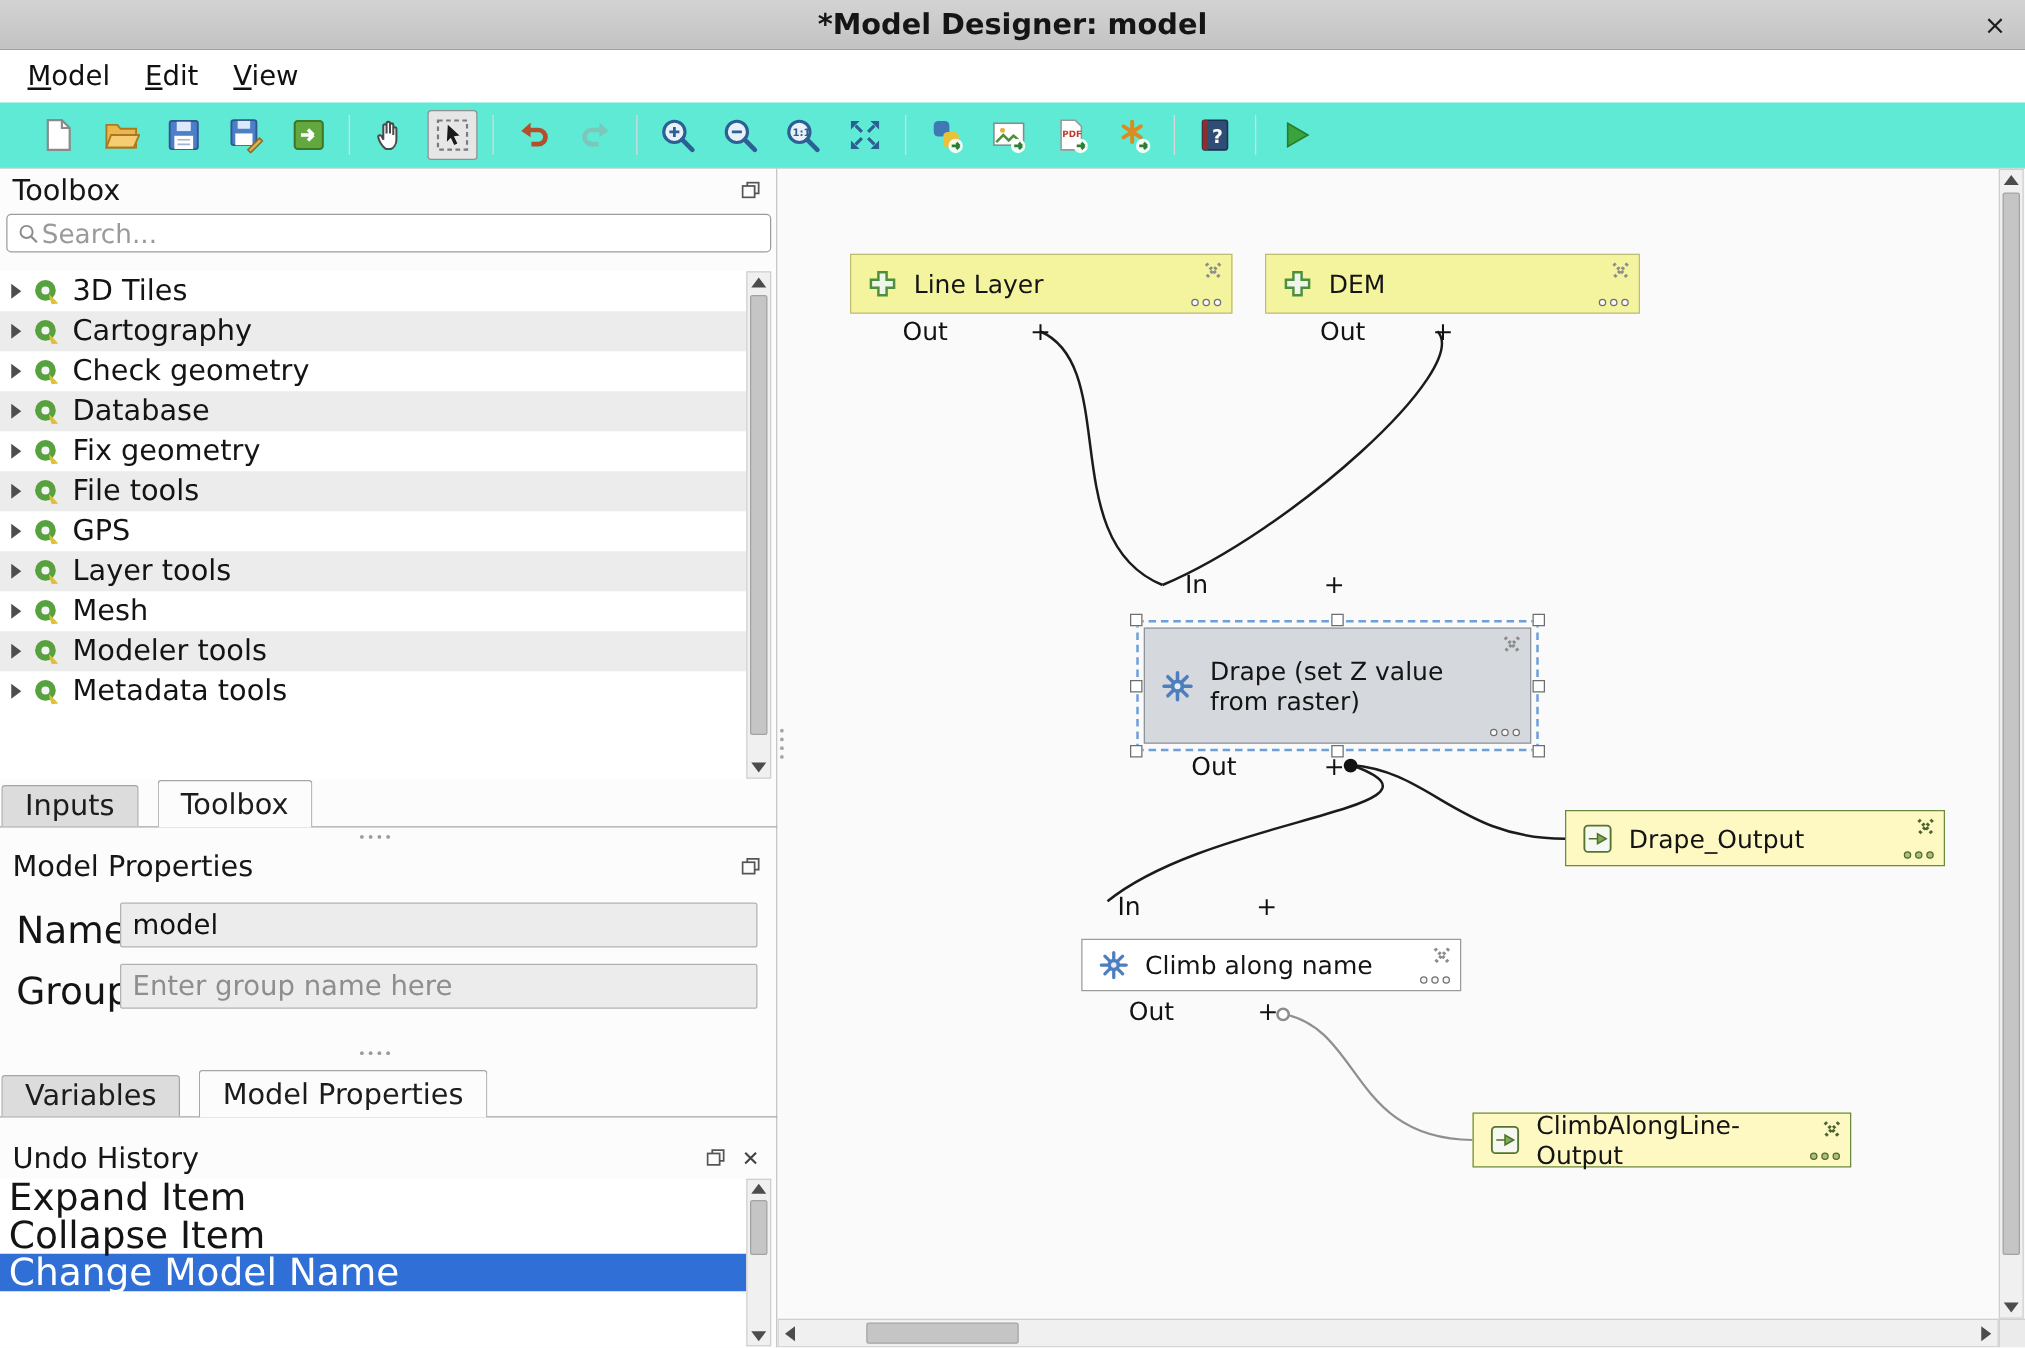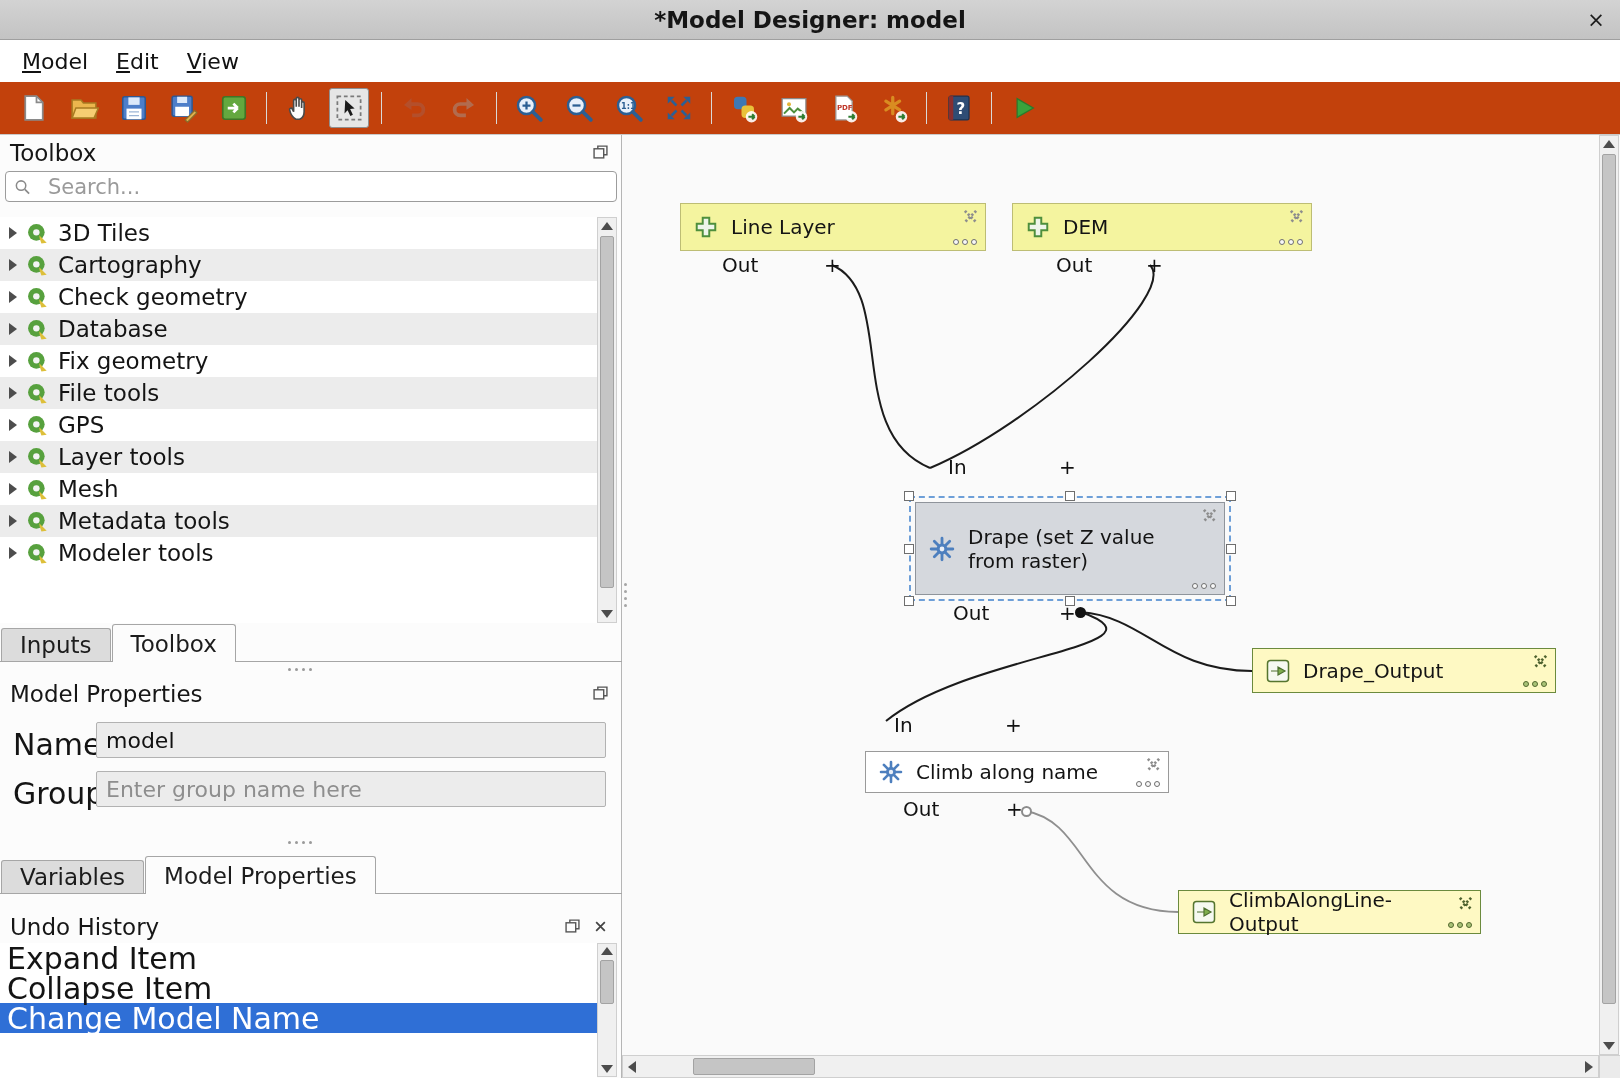--- a/index.html
+++ b/index.html
@@ -11,21 +11,21 @@
 #titlebar{height:40px;background:linear-gradient(#d3d3d3,#c3c3c3);border-bottom:1px solid #9f9f9f;display:flex;align-items:center;justify-content:center;position:relative}
 #window-title{font-weight:700;font-size:23px;color:#151515}
 #close-btn{position:absolute;right:10px;top:6px;width:28px;height:28px;display:flex;align-items:center;justify-content:center;font-size:21px;color:#1c1c1c}
 
 
 #menubar{height:42px;display:flex;align-items:center;padding-left:8px;background:#fff}
 .menu-item{display:inline-block;padding:6px 14px;font-size:22px;color:#111}
 .menu-item::first-letter{text-decoration:underline}
 
 
-#toolbar{height:53px;display:flex;align-items:center;gap:10px;padding:0 14px;background:#c2410c;border-bottom:1px solid #c9c9c9}
+#toolbar{height:53px;display:flex;align-items:center;gap:10px;padding:0 27px;background:#5eead4;border-bottom:1px solid #c9c9c9}
 .tbtn{width:40px;height:40px;flex:none;display:flex;align-items:center;justify-content:center;border-radius:3px;border:1px solid transparent}
 .tbtn svg{width:30px;height:30px;display:block}
 .tbtn.active{background:#e6e6e6;border-color:#8f8f8f}
 .tbtn.disabled{opacity:.45}
 .tsep{flex:none;width:1px;height:32px;background:#d9d9d9;margin:0 2px}
 
 
 #main{position:absolute;top:135px;left:0;width:1620px;height:943px;display:flex}
 #left-panel{position:relative;width:622px;height:943px;background:#fcfcfc;border-right:1px solid #b5b5b5;flex:none}
 #canvas{position:relative;width:998px;height:943px;background:#fafafa;overflow:hidden}
@@ -35,21 +35,21 @@
 .mini-btn{position:absolute;width:18px;height:16px;display:flex;align-items:center;justify-content:center}
 #toolbox-title{top:5px}
 #toolbox-float{right:12px;top:9px}
 #mp-title{top:546px}
 #mp-float{right:12px;top:550px}
 #undo-title{top:779px}
 #undo-float{right:40px;top:783px}
 #undo-close{right:12px;top:783px}
 
 
-#search{position:absolute;left:5px;top:36px;width:612px;height:31px;border:1px solid #9c9c9c;border-radius:4px;background:#fff;display:flex;align-items:center;padding:0 8px;gap:17px}
+#search{position:absolute;left:5px;top:36px;width:612px;height:31px;border:1px solid #9c9c9c;border-radius:4px;background:#fff;display:flex;align-items:center;padding:0 8px;gap:2px}
 #search input{border:none;outline:none;background:transparent;font-size:21px;width:100%;font-family:inherit;color:#333}
 #search input::placeholder{color:#9a9a9a}
 
 
 #tree{position:absolute;left:0;top:82px;width:597px;height:406px;overflow:hidden;background:#fff}
 .tree-row{height:32px;display:flex;align-items:center;padding-left:9px;gap:9px;font-size:23px}
 .tree-row:nth-child(even){background:#ececec}
 .caret{flex:none;width:0;height:0;border-left:8px solid #4d4d4d;border-top:6px solid transparent;border-bottom:6px solid transparent}
 .tree-icon{flex:none;width:23px;height:23px}
 .tree-icon svg{width:100%;height:100%;display:block}
@@ -69,21 +69,21 @@
 #tree-down{bottom:0;left:0;width:100%;height:16px}
 #undo-scroll{left:597px;top:808px;width:20px;height:134px}
 #undo-thumb{left:2px;width:14px;top:16px;height:44px}
 #undo-up{top:0;left:0;width:100%;height:14px}
 #undo-down{bottom:0;left:0;width:100%;height:14px}
 
 
 .tabbar{position:absolute;left:0;width:622px;display:flex;align-items:flex-end;border-bottom:1px solid #a6a6a6;padding-left:1px}
 #tabs1{top:488px;height:39px}
 #tabs2{top:719px;height:40px}
-.tab{flex:none;display:flex;align-items:center;justify-content:center;font-size:23px;padding:0 18px;height:33px;background:#dcdcdc;border:1px solid #a6a6a6;border-bottom:none;border-radius:3px 3px 0 0;margin-right:1px;color:#1c1c1c}
+.tab{flex:none;display:flex;align-items:center;justify-content:center;font-size:23px;padding:0 18px;height:33px;background:#dcdcdc;border:1px solid #a6a6a6;border-bottom:none;border-radius:3px 3px 0 0;margin-right:15px;color:#1c1c1c}
 .tab.active{background:#fcfcfc;height:38px;margin-bottom:-1px}
 .grip{position:absolute;left:288px;display:flex;gap:4px}
 .grip i{width:3px;height:3px;border-radius:50%;background:#9a9a9a;display:block}
 #grip1{top:533px}
 #grip2{top:706px}
 
 
 .field-label{position:absolute;font-size:30px}
 #name-label{left:13px;top:592px}
 #group-label{left:13px;top:641px}
@@ -428,32 +428,32 @@
           </div>
         <div class="tree-row">
             <span class="caret"></span>
             <span class="tree-icon">
               <svg viewBox="0 0 20 20">
                 <circle cx="9" cy="9" r="7.2" fill="#57a13e"></circle>
                 <circle cx="9" cy="9" r="2.8" fill="#f4f4f4"></circle>
                 <path d="M11.5 11.5L18 18l-4.6.6-1.5-4.2z" fill="#ddbf3a"></path>
               </svg>
             </span>
+            <span class="tree-label">Modeler tools</span>
+          </div>
+        <div class="tree-row">
+            <span class="caret"></span>
+            <span class="tree-icon">
+              <svg viewBox="0 0 20 20">
+                <circle cx="9" cy="9" r="7.2" fill="#57a13e"></circle>
+                <circle cx="9" cy="9" r="2.8" fill="#f4f4f4"></circle>
+                <path d="M11.5 11.5L18 18l-4.6.6-1.5-4.2z" fill="#ddbf3a"></path>
+              </svg>
+            </span>
             <span class="tree-label">Metadata tools</span>
-          </div>
-        <div class="tree-row">
-            <span class="caret"></span>
-            <span class="tree-icon">
-              <svg viewBox="0 0 20 20">
-                <circle cx="9" cy="9" r="7.2" fill="#57a13e"></circle>
-                <circle cx="9" cy="9" r="2.8" fill="#f4f4f4"></circle>
-                <path d="M11.5 11.5L18 18l-4.6.6-1.5-4.2z" fill="#ddbf3a"></path>
-              </svg>
-            </span>
-            <span class="tree-label">Modeler tools</span>
           </div>
       </div>
 
       <div id="tree-scroll" class="scroll">
         <span id="tree-up" class="sb-arrow">
             <i class="tri up"></i>
           </span>
         <span id="tree-thumb" class="thumb"></span>
         <span id="tree-down" class="sb-arrow">
             <i class="tri down"></i>

